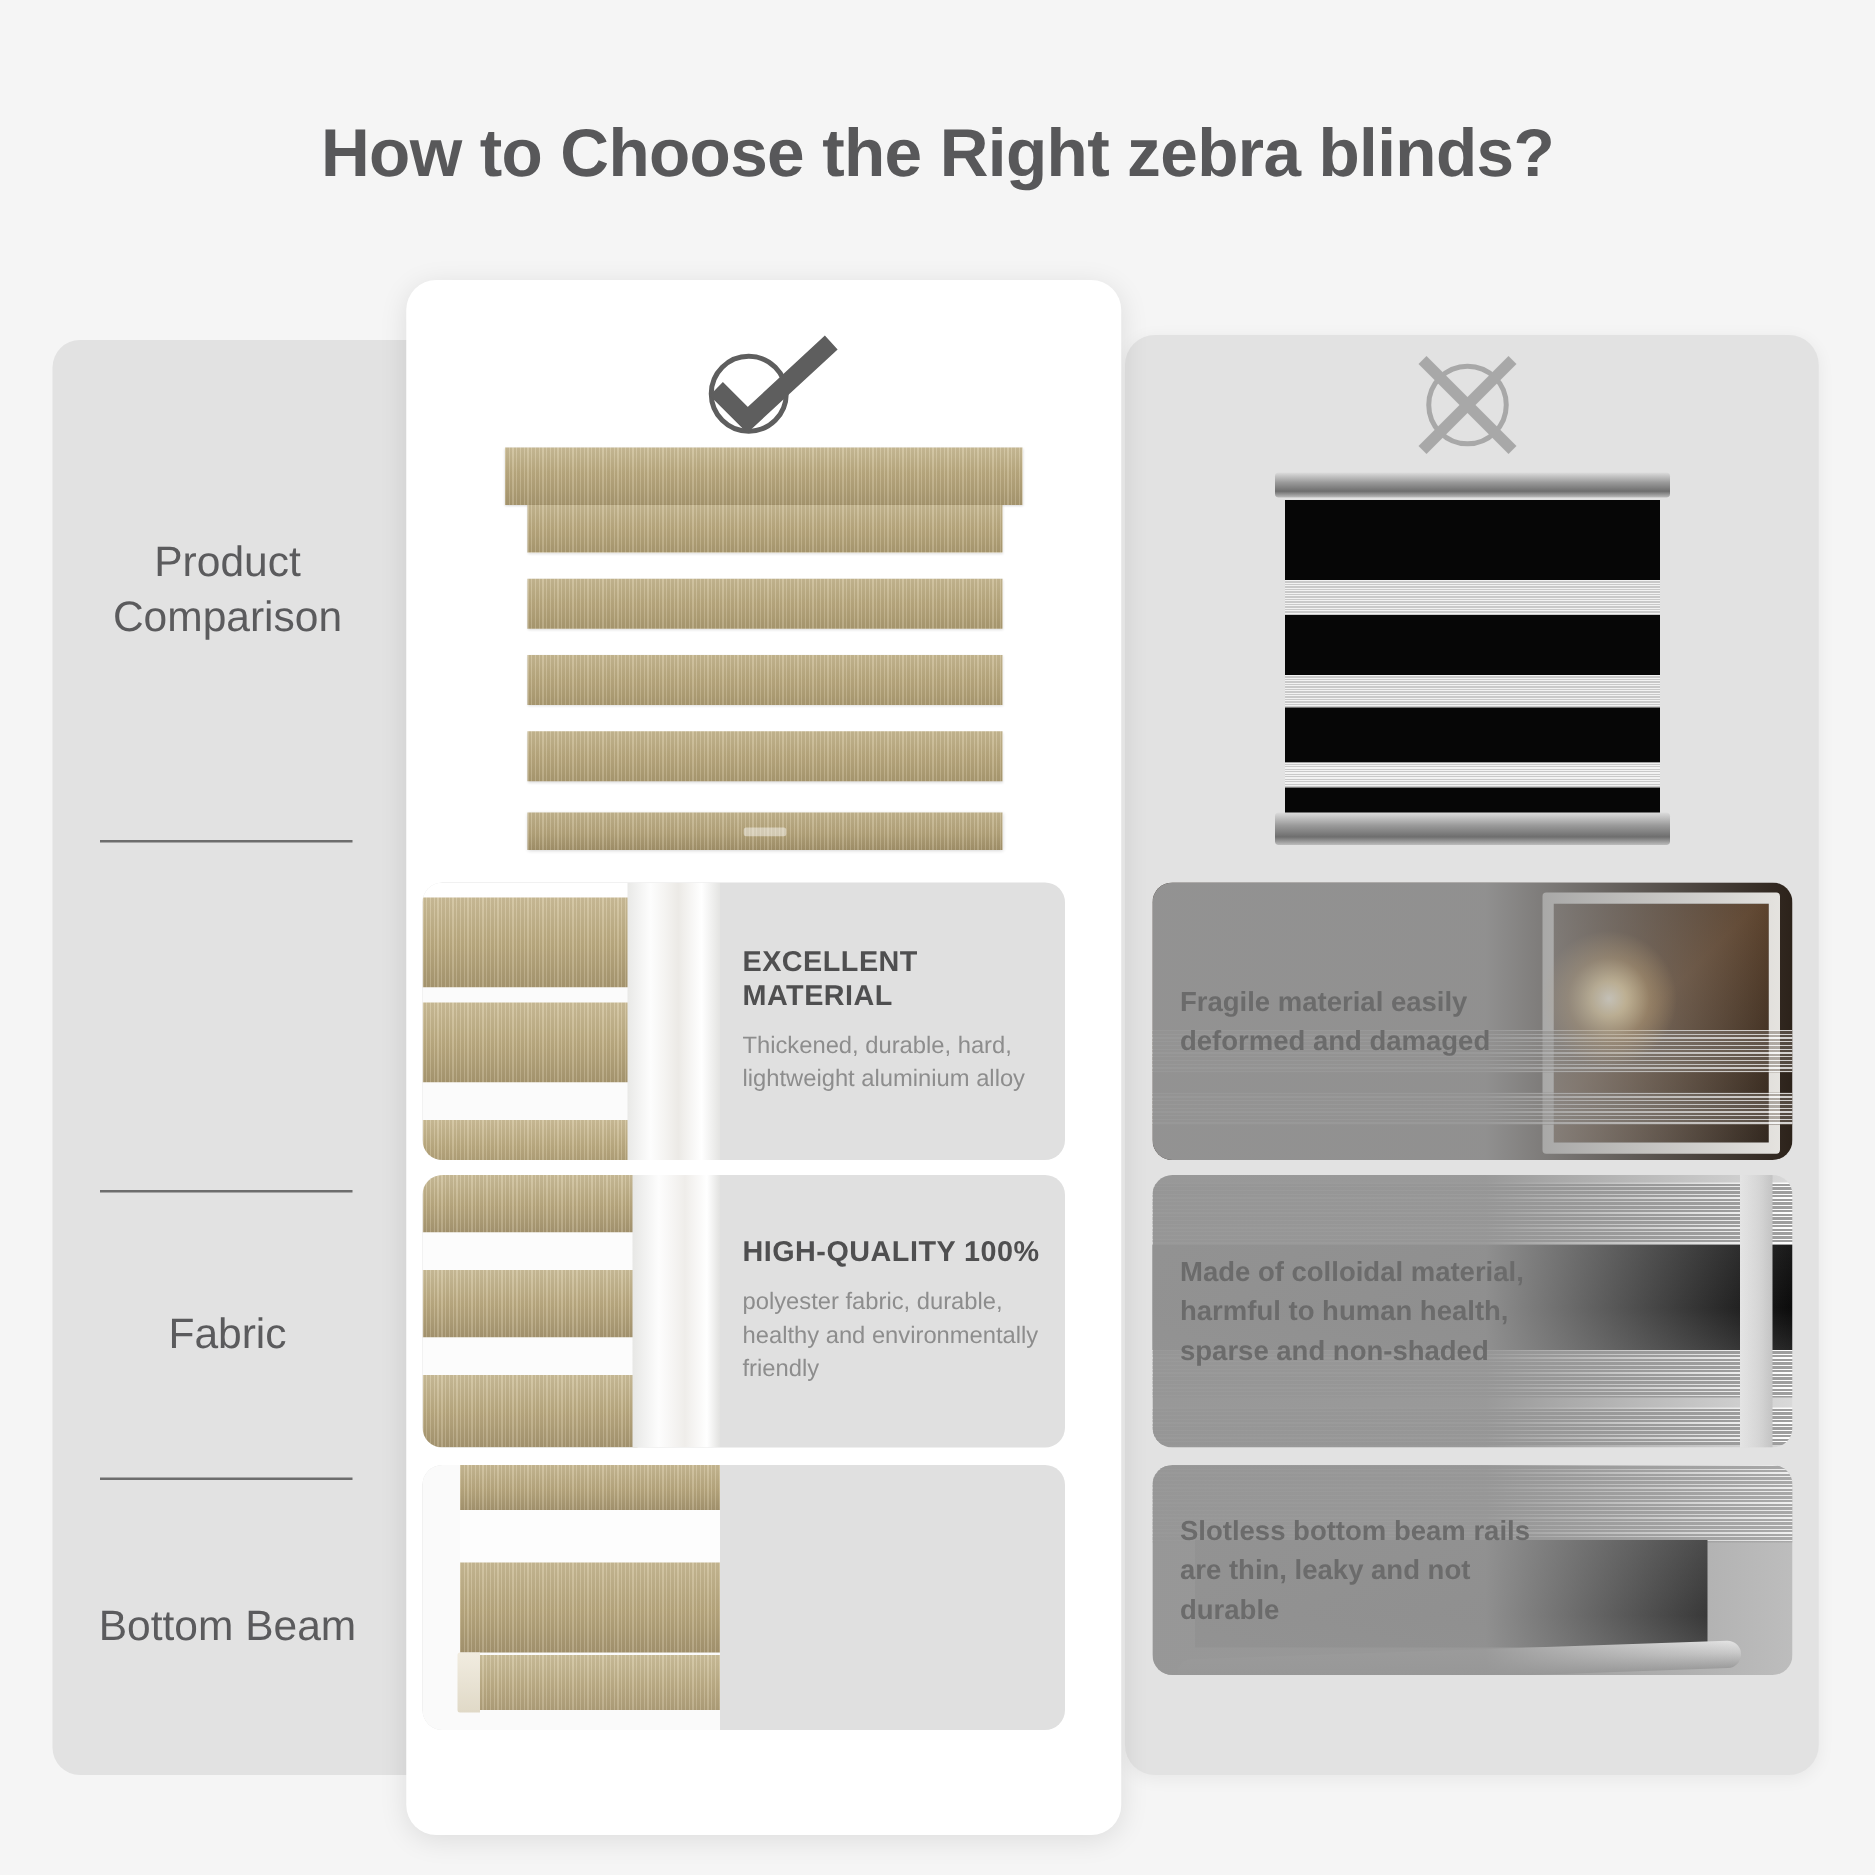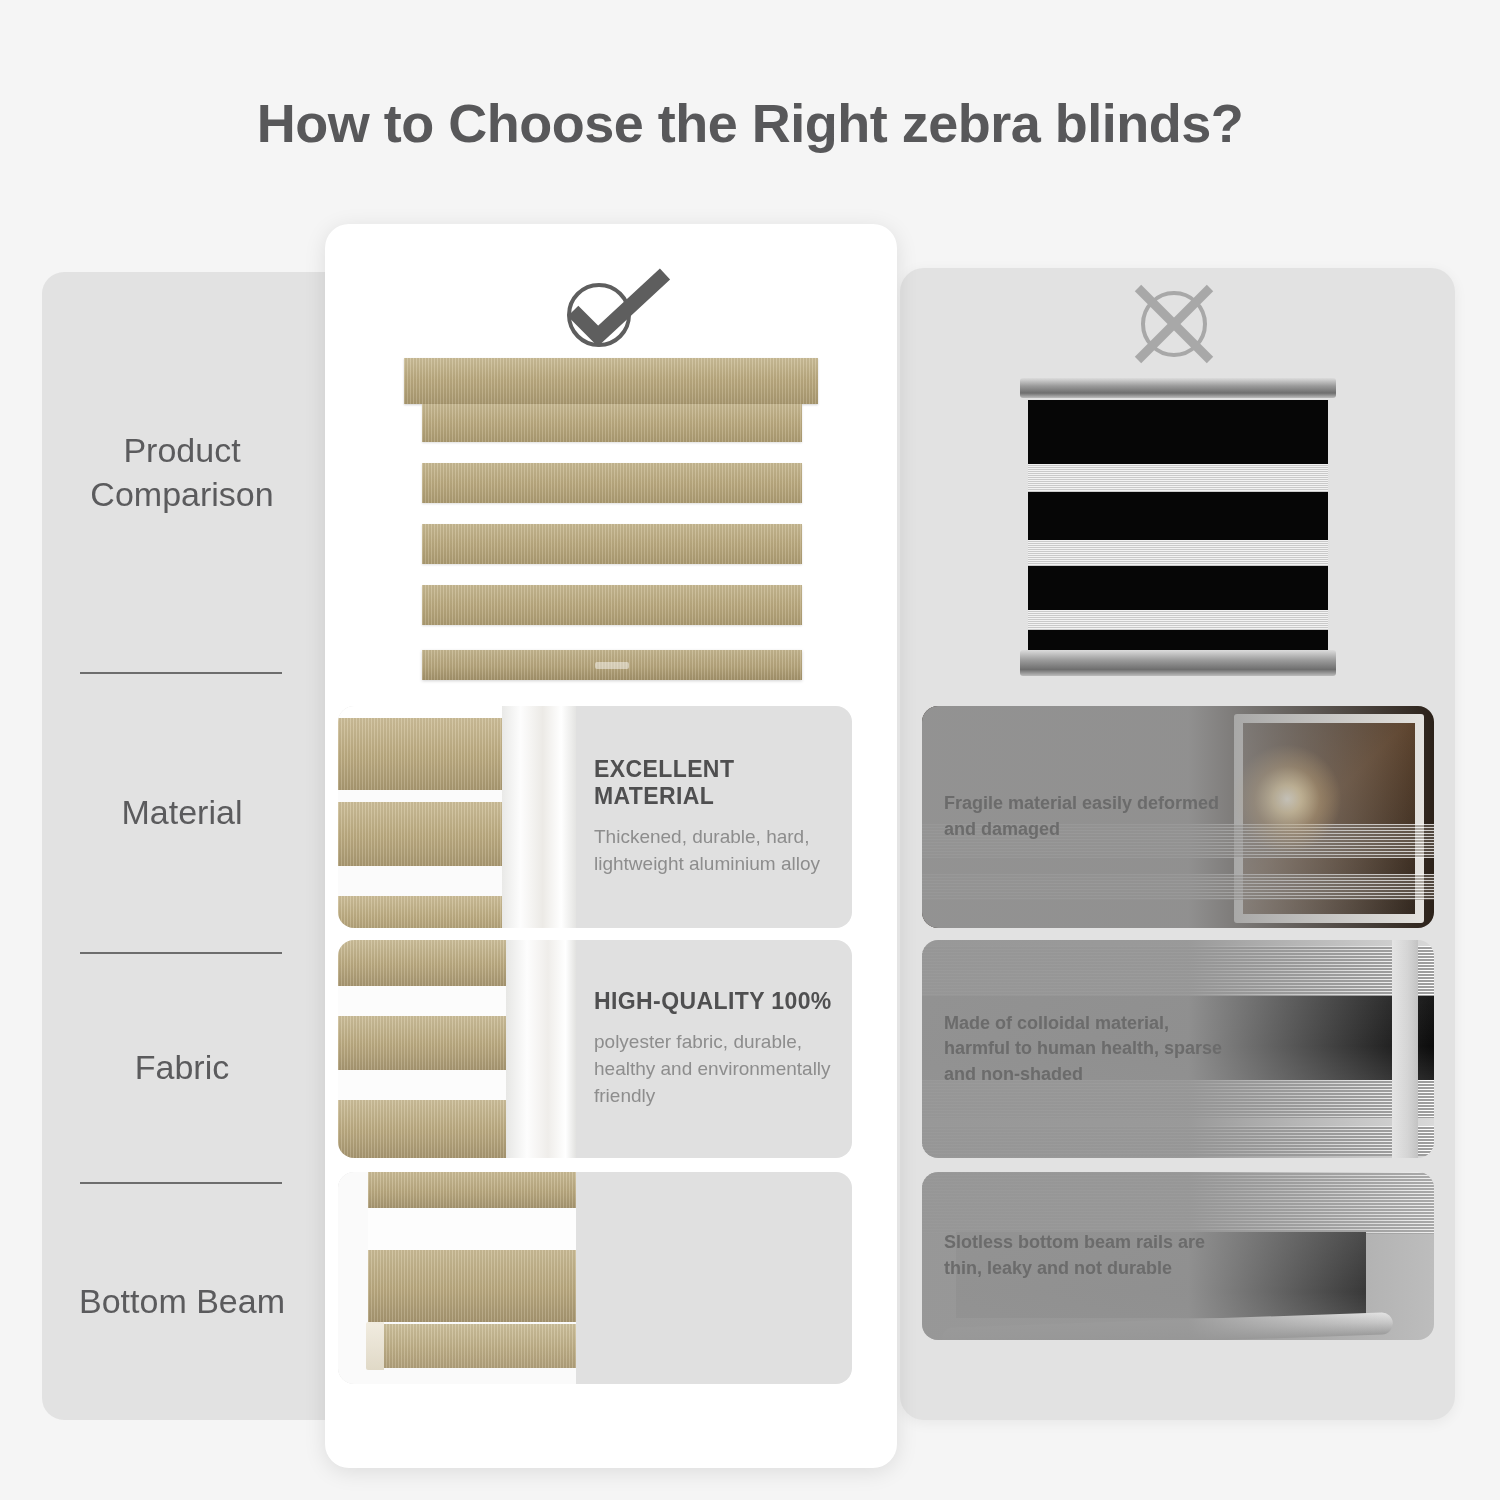--- a/index.html
+++ b/index.html
@@ -255,21 +255,21 @@
 
   .badfeat .bg { position: absolute; inset: 0; }
   .badfeat .veil {
     position: absolute; inset: 0;
     background: linear-gradient(90deg, rgba(150,150,150,0.97) 0%,
                 rgba(150,150,150,0.95) 52%, rgba(150,150,150,0.0) 100%);
   }
   .badfeat .btxt {
     position: absolute; left: 22px; top: 0; width: 290px; height: 100%;
     display: flex; align-items: center;
-    font-size: 18px; font-weight: bold; color: #6b6b6b; line-height: 1.42;
+    font-size: 22px; font-weight: bold; color: #6b6b6b; line-height: 1.42;
   }
 
   
   .bad-leak { position: absolute; inset: 0; background: #2c221a; }
   .bad-leak .win {
     position: absolute; right: 10px; top: 8px; width: 190px; height: 94%;
     background: linear-gradient(135deg,#3a2a1d 0%,#5a3e26 45%,#2a1f16 100%);
     border: 9px solid #e8e6e2;
     border-radius: 3px;
   }
@@ -329,23 +329,20 @@
 <body>
 
 <div class="page-title">How to Choose the Right zebra blinds?</div>
 
 <div class="label-rail">
   <div class="rail-cell c0">
     <span>Product Comparison</span>
   </div>
   <div class="rail-divider d0"></div>
 
-  <div class="rail-cell c1">
-    <span>Material</span>
-  </div>
   <div class="rail-divider d1"></div>
 
   <div class="rail-cell c2">
     <span>Fabric</span>
   </div>
   <div class="rail-divider d2"></div>
 
   <div class="rail-cell c3">
     <span>Bottom Beam</span>
   </div>

